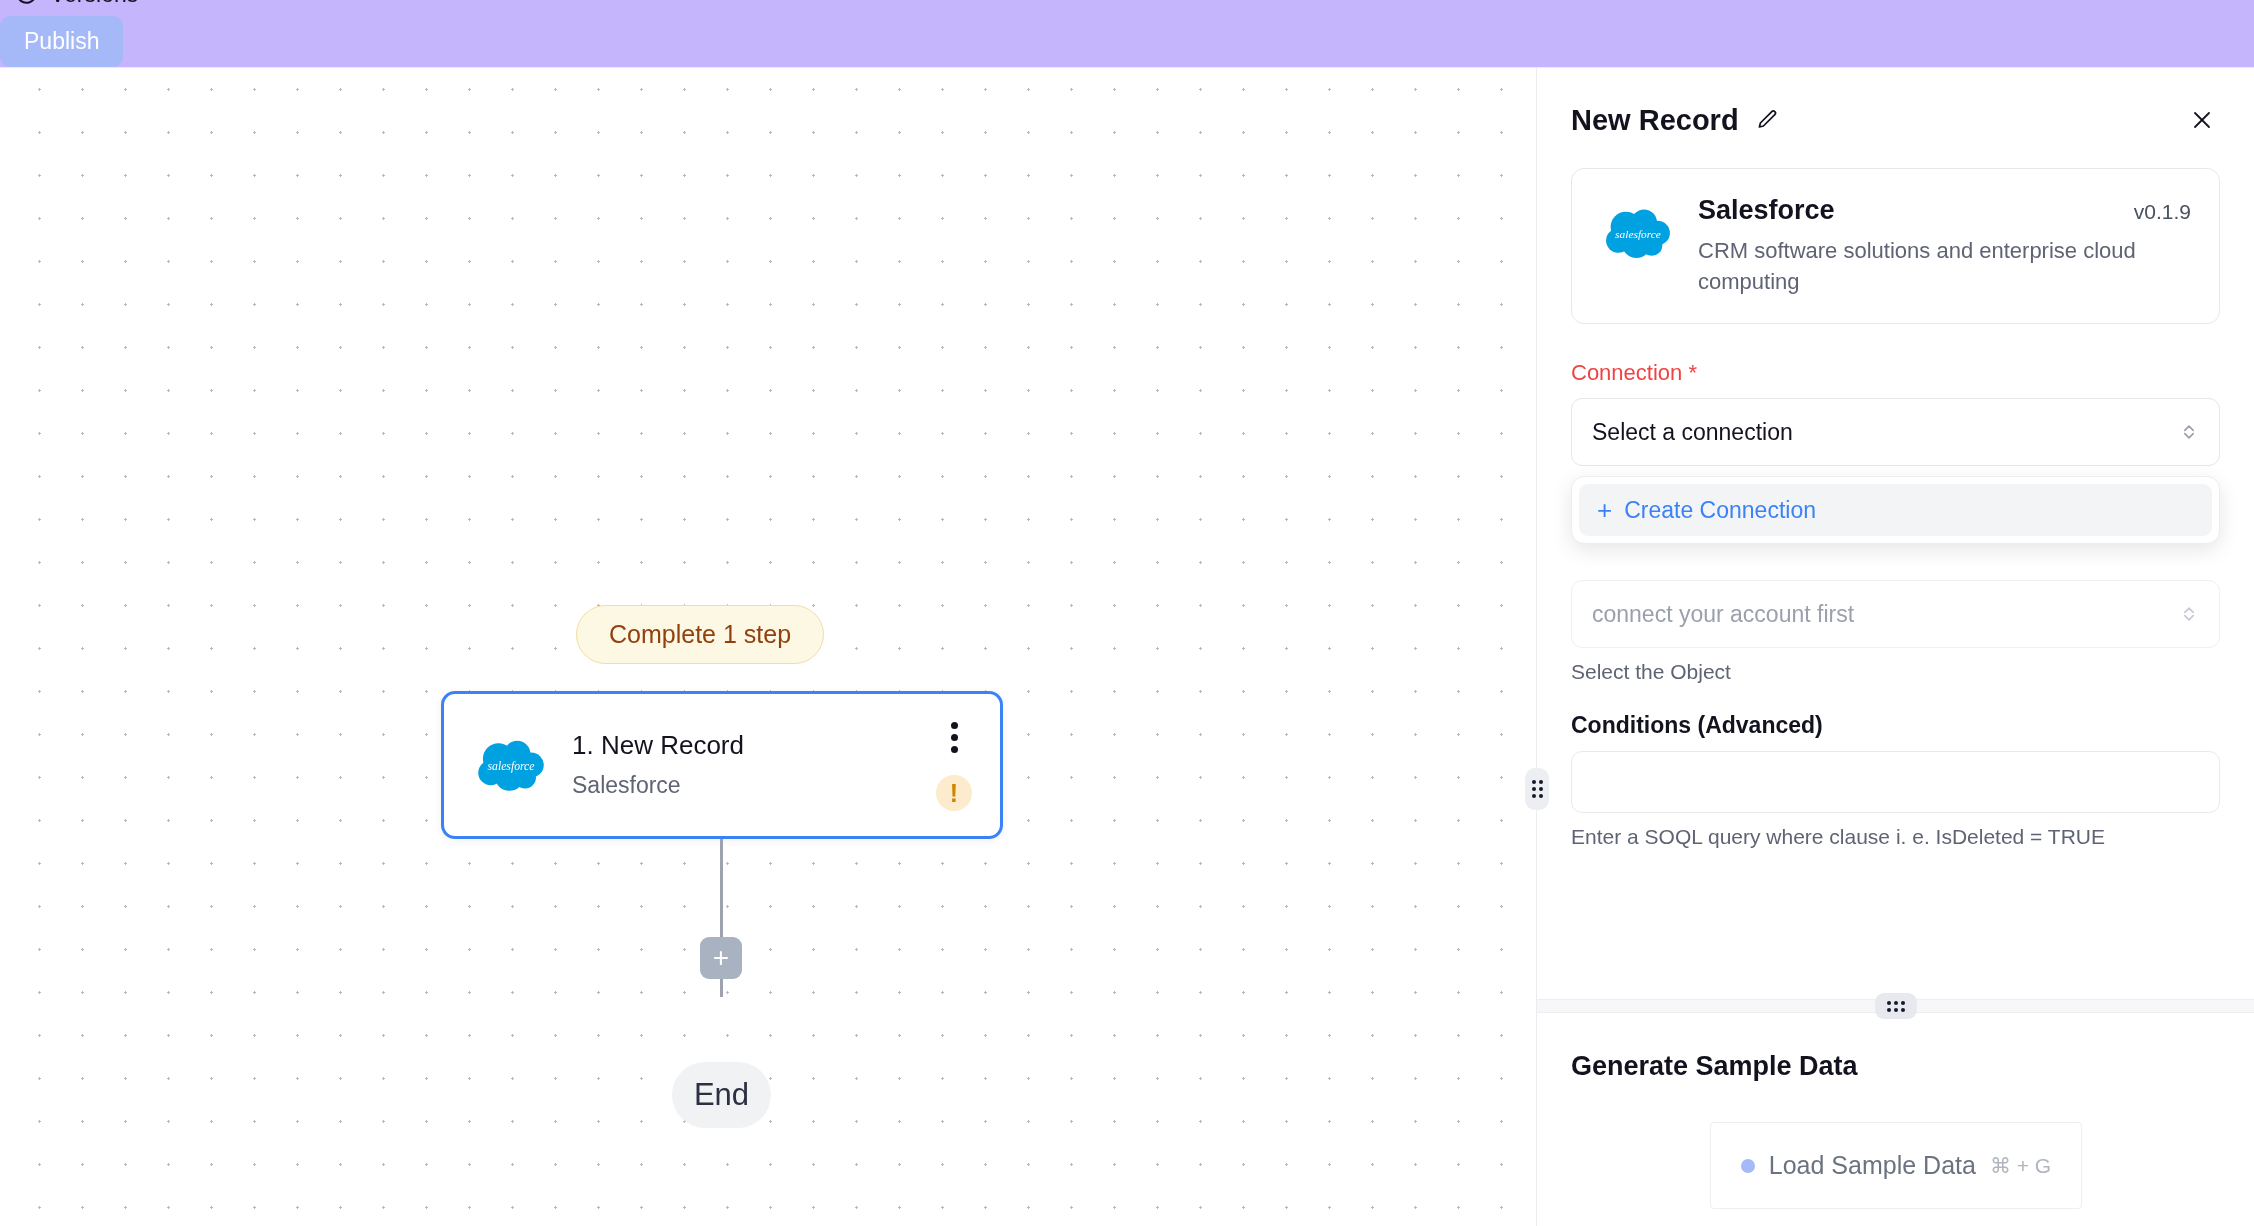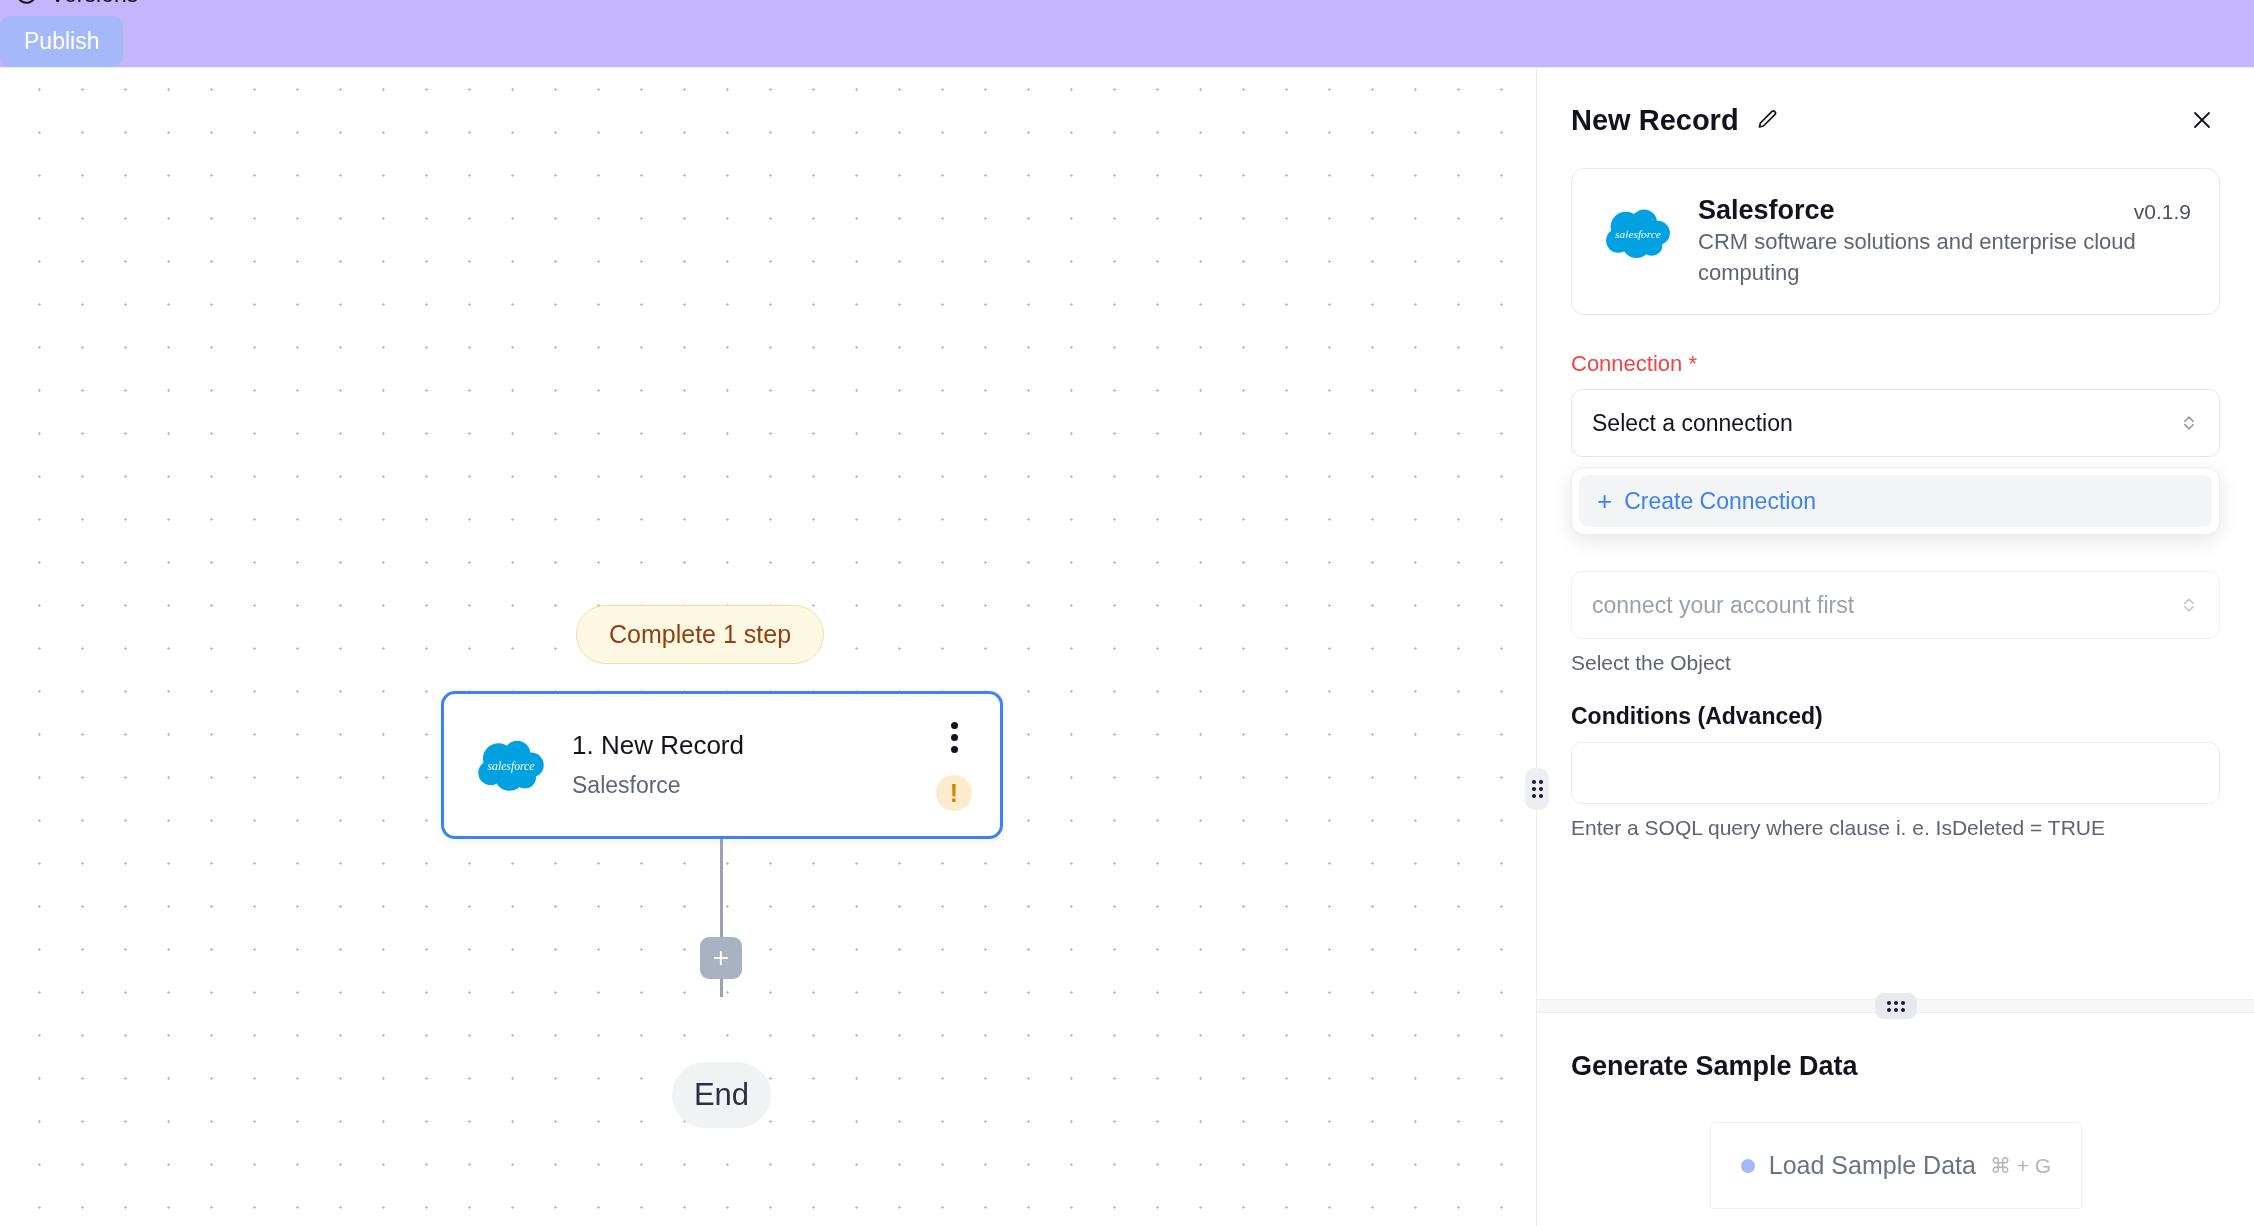--- a/index.html
+++ b/index.html
@@ -140,21 +140,21 @@
   .app-card {
     border: 1px solid #e8e8ec; border-radius: 13px;
     padding: 26px 28px; display: flex; align-items: flex-start;
     margin-bottom: 36px;
   }
   .app-logo { width: 76px; height: 60px; flex: 0 0 auto; margin-right: 22px; margin-top: 8px; }
   .app-body { flex: 1 1 auto; min-width: 0; }
   .app-row { display: flex; align-items: baseline; }
   .app-name { font-size: 27px; font-weight: bold; color: #13131f; }
   .app-ver { margin-left: auto; font-size: 21px; color: #4a5160; }
-  .app-desc { font-size: 22px; color: #5f6474; line-height: 1.42; }
+  .app-desc { font-size: 22px; color: #5f6474; line-height: 1.42; margin-top: 9px; }
 
   .field-label { font-size: 22px; color: #13131f; margin-bottom: 12px; }
   .field-label.req { color: #ef4444; }
   .field-label.bold { font-weight: bold; font-size: 23px; }
 
   .select-box {
     height: 68px; border: 1px solid #e6e6ea; border-radius: 11px;
     display: flex; align-items: center; padding: 0 20px;
     font-size: 23px; color: #13131f; background: #ffffff;
     cursor: pointer;

